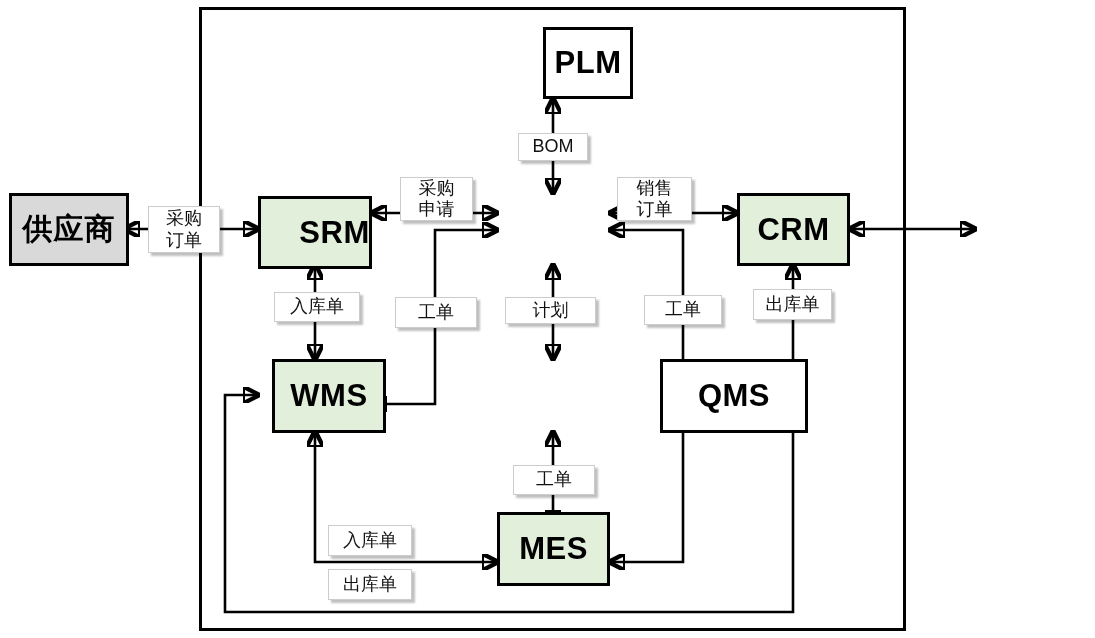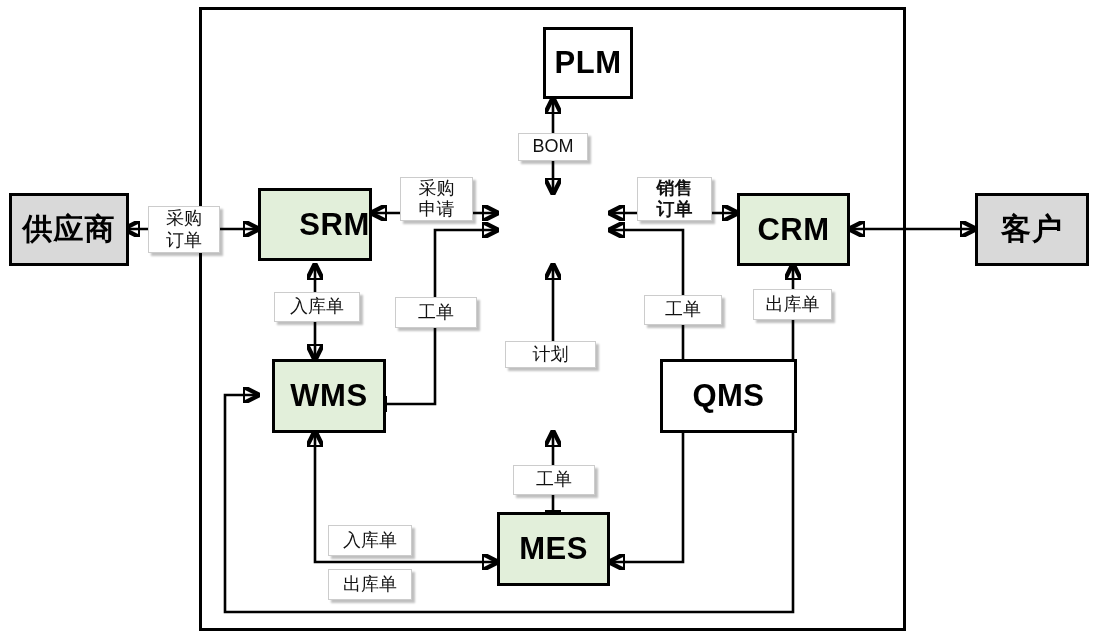--- a/index.html
+++ b/index.html
@@ -56,38 +56,37 @@
     <path d="M315,265 L315,359" marker-start="url(#ah)" marker-end="url(#ah)"></path>
     <path d="M497,230 L435,230 L435,404 L372,404" marker-start="url(#ah)" marker-end="url(#ah)"></path>
     <path d="M553,265 L553,359" marker-start="url(#ah)" marker-end="url(#ah)"></path>
     <path d="M553,432 L553,525" marker-start="url(#ah)" marker-end="url(#ah)"></path>
     <path d="M610,230 L683,230 L683,562 L610,562" marker-start="url(#ah)" marker-end="url(#ah)"></path>
     <path d="M793,265 L793,612 L225,612 L225,395 L258,395" marker-start="url(#ah)" marker-end="url(#ah)"></path>
     <path d="M315,432 L315,562 L497,562" marker-start="url(#ah)" marker-end="url(#ah)"></path>
   </svg>
 
   <div class="node ext fill-gray" style="left:9px;top:193px;width:120px;height:73px;">供应商</div>
-  <div class="node ext fill-gray" style="left:975px;top:193px;width:114px;height:73px;">客户</div>
 
   <div class="node sys fill-white" style="left:497px;top:27px;width:90px;height:72px;margin-left:46px;">PLM</div>
-  <div class="node sys fill-green" style="left:258px;top:188px;width:114px;height:73px;padding-left:39px;">SRM</div>
+  <div class="node sys fill-green" style="left:258px;top:196px;width:114px;height:73px;padding-left:39px;">SRM</div>
   <div class="node sys fill-green" style="left:737px;top:193px;width:113px;height:73px;">CRM</div>
   <div class="node sys fill-green" style="left:272px;top:359px;width:114px;height:74px;">WMS</div>
-  <div class="node sys fill-white" style="left:660px;top:359px;width:137px;height:74px;">QMS</div>
+  <div class="node sys fill-white" style="left:660px;top:359px;width:148px;height:74px;">QMS</div>
   <div class="node sys fill-green" style="left:497px;top:512px;width:113px;height:74px;">MES</div>
 
   <div class="lbl" style="left:148px;top:206px;width:72px;height:47px;">采购
 订单</div>
   <div class="lbl" style="left:518px;top:133px;width:70px;height:28px;">BOM</div>
   <div class="lbl" style="left:400px;top:177px;width:73px;height:44px;">采购
 申请</div>
-  <div class="lbl" style="left:637px;top:177px;width:75px;height:44px;font-weight:bold;">销售
+  <div class="lbl" style="left:617px;top:177px;width:75px;height:44px;">销售
 订单</div>
   <div class="lbl" style="left:274px;top:292px;width:86px;height:30px;">入库单</div>
   <div class="lbl" style="left:395px;top:297px;width:82px;height:31px;">工单</div>
-  <div class="lbl" style="left:505px;top:297px;width:91px;height:27px;margin-top:44px;">计划</div>
+  <div class="lbl" style="left:505px;top:297px;width:91px;height:27px;">计划</div>
   <div class="lbl" style="left:644px;top:295px;width:78px;height:30px;">工单</div>
   <div class="lbl" style="left:753px;top:289px;width:79px;height:31px;">出库单</div>
   <div class="lbl" style="left:513px;top:465px;width:82px;height:30px;">工单</div>
   <div class="lbl" style="left:328px;top:525px;width:84px;height:31px;">入库单</div>
   <div class="lbl" style="left:328px;top:569px;width:84px;height:31px;">出库单</div>
 
 </div>
 
 </body></html>

